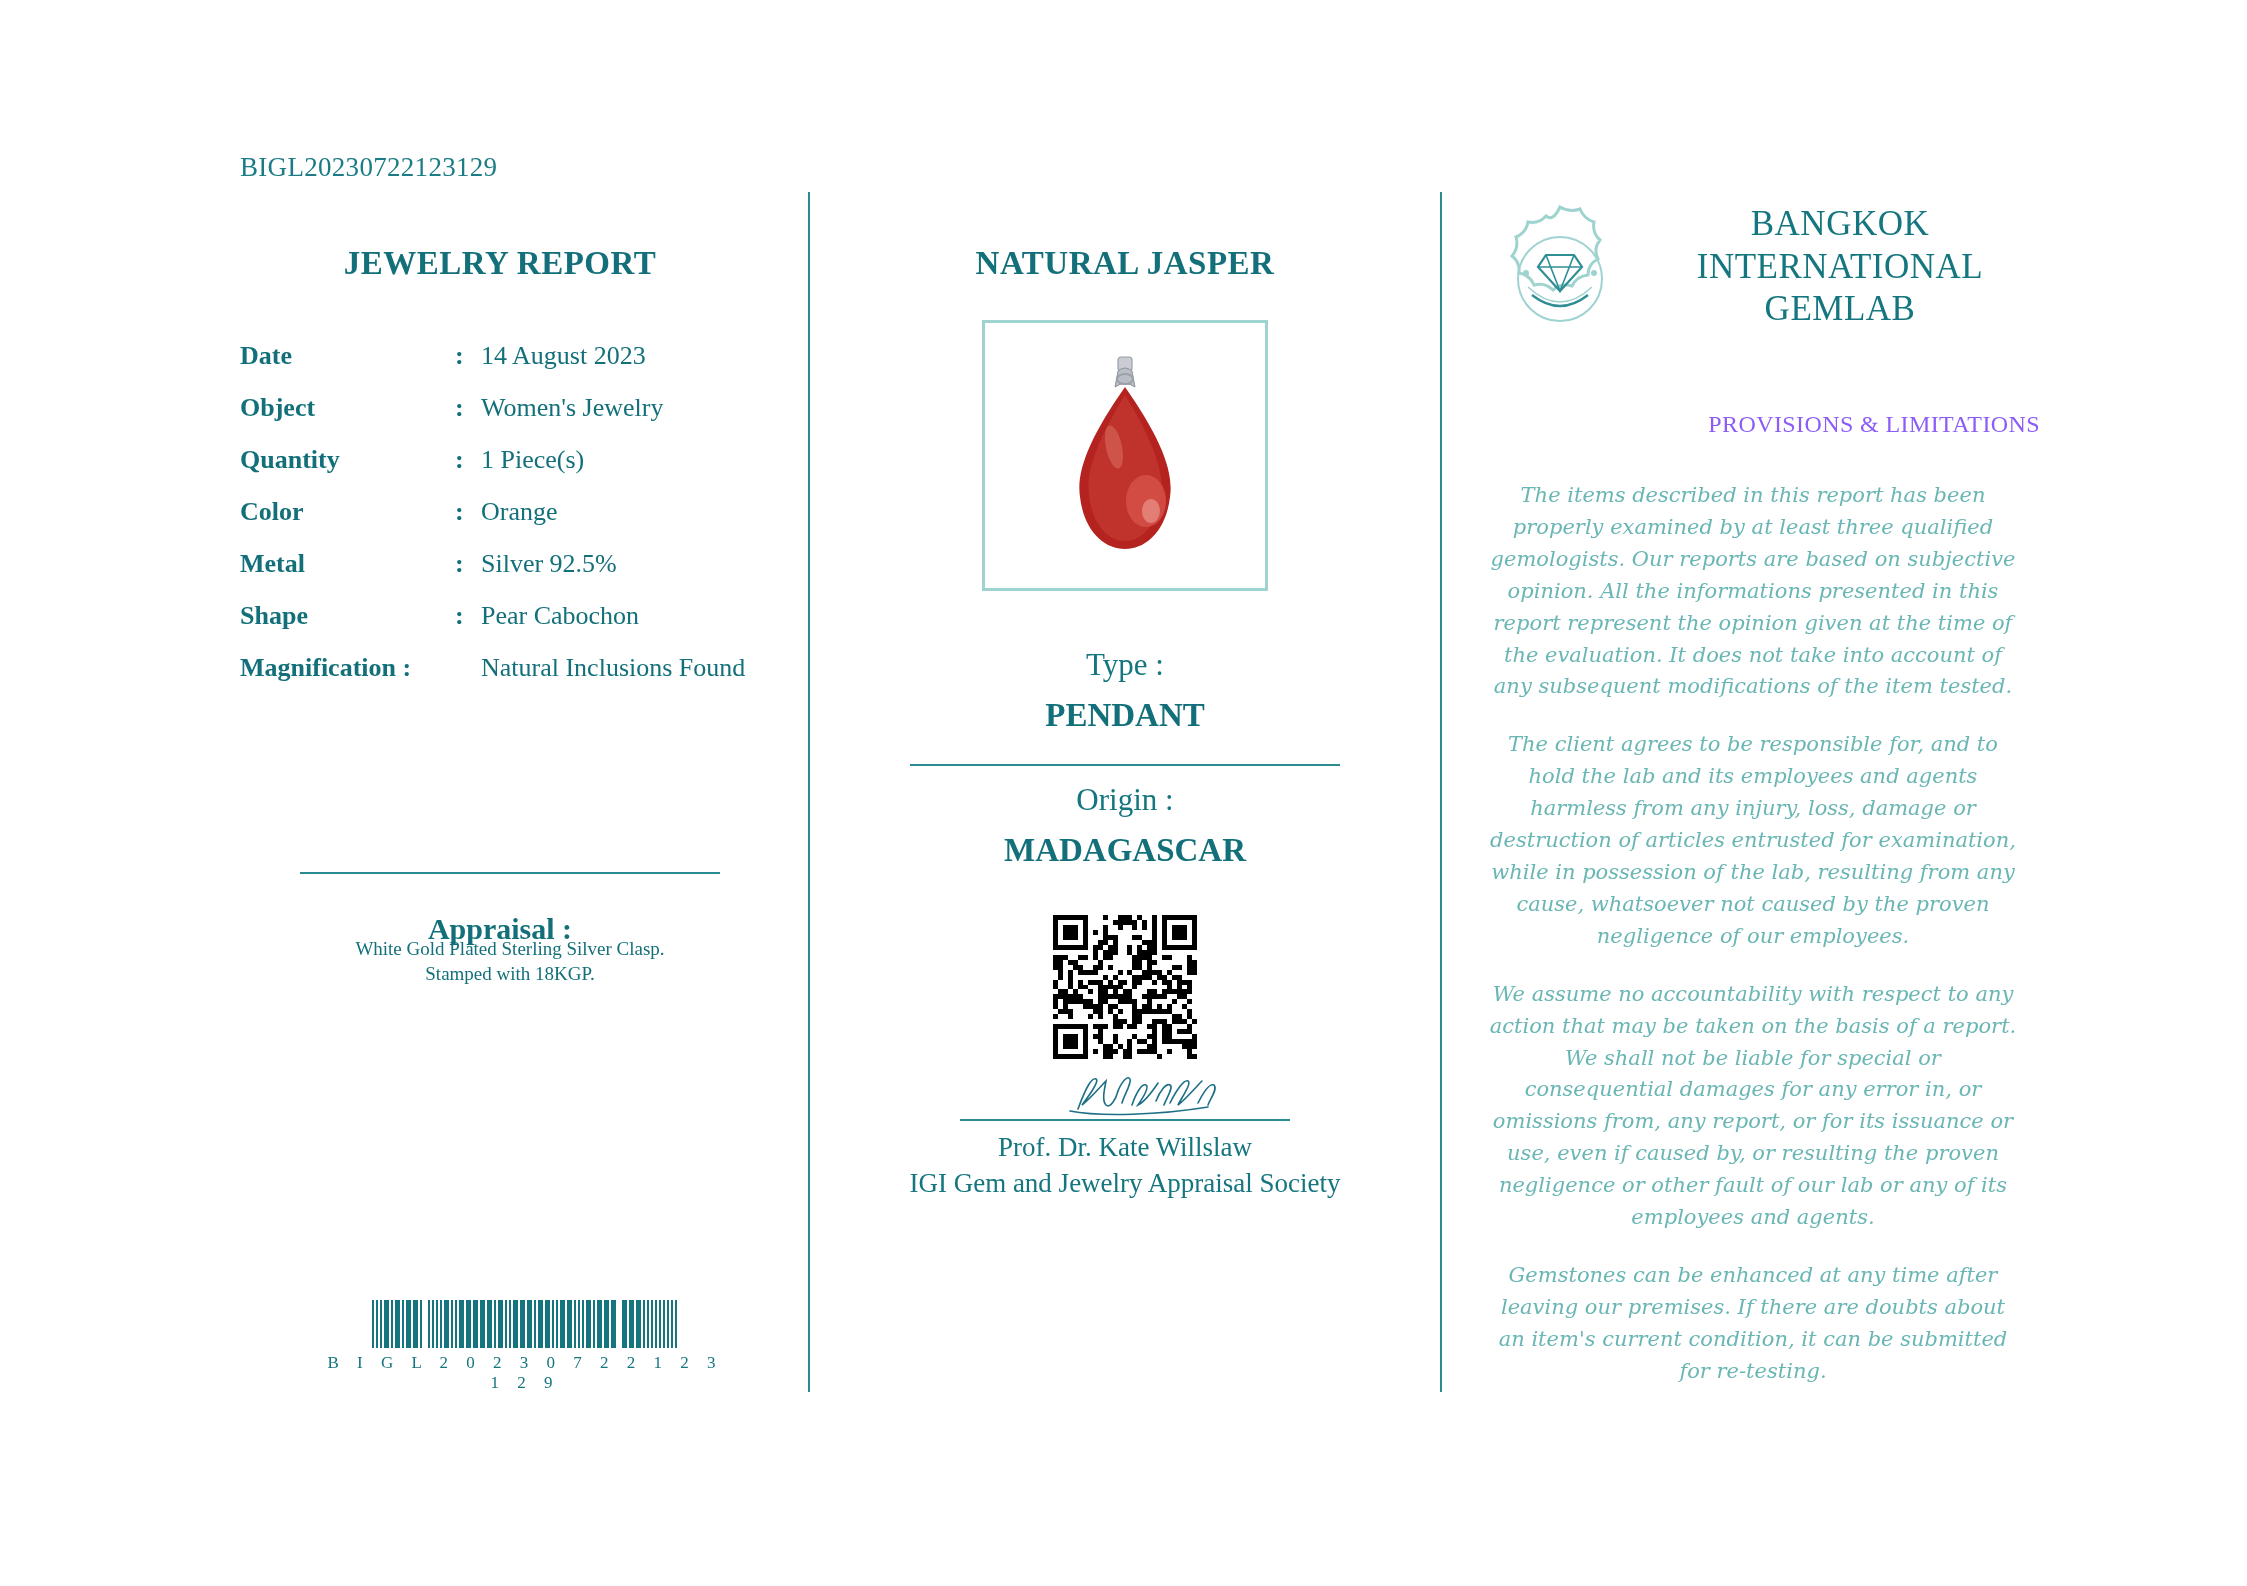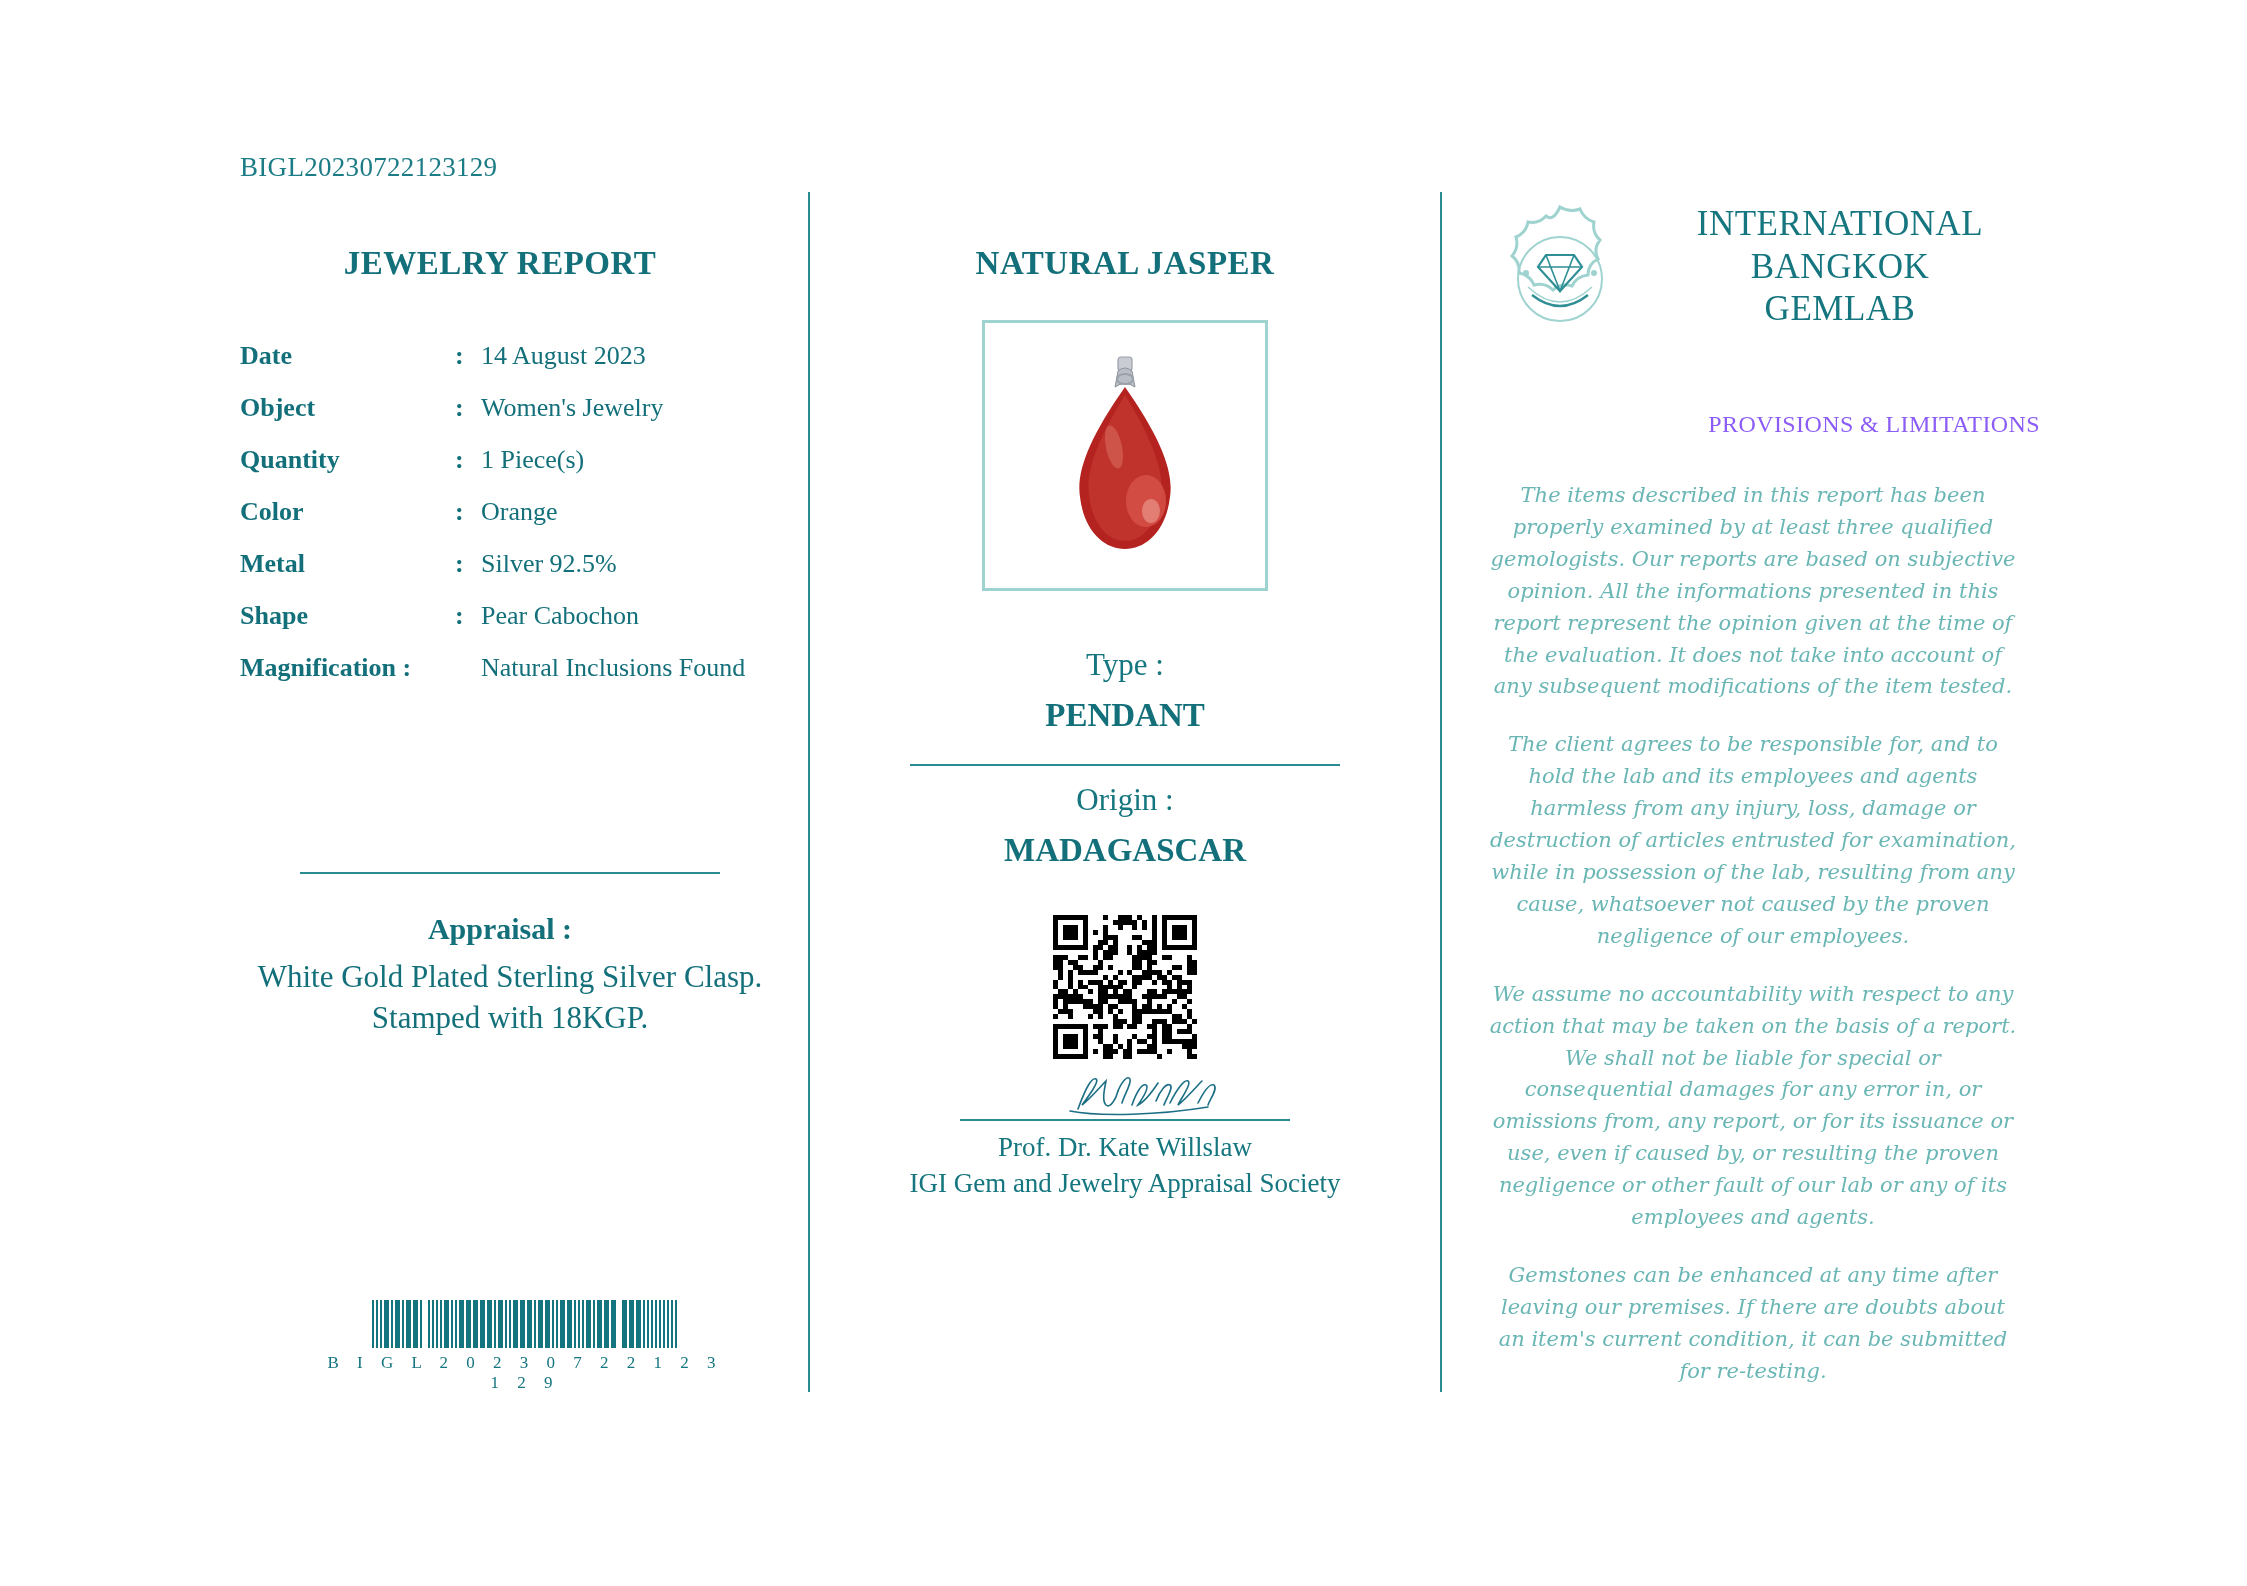--- a/index.html
+++ b/index.html
@@ -94,24 +94,24 @@
     top: 912px;
     width: 540px;
     text-align: center;
     font-size: 30px;
     font-weight: bold;
     color: #13707a;
   }
   .comments-body {
     position: absolute;
     left: 230px;
-    top: 956px;
+    top: 936px;
     width: 560px;
     text-align: center;
-    font-size: 31px;
+    font-size: 19px;
     line-height: 1.33;
     color: #13707a;
   }
   
   .barcode-wrap {
     position: absolute;
     left: 325px;
     top: 1300px;
     width: 400px;
     text-align: center;
@@ -873,22 +873,22 @@
           <circle cx="80" cy="80" r="42" fill="none" stroke="#9fd3d0" stroke-width="2"></circle>
           <path d="M66 56 h28 l8 12 l-22 24 l-22 -24 z" fill="none" stroke="#2f8f95" stroke-width="2.2"></path>
           <path d="M66 56 l14 36 l14 -36 M58 68 h44" fill="none" stroke="#2f8f95" stroke-width="1.6"></path>
           <path d="M52 96 q28 22 56 0" fill="none" stroke="#2f8f95" stroke-width="2.4"></path>
           <path d="M48 88 q32 30 64 0" fill="none" stroke="#9fd3d0" stroke-width="1.6"></path>
           <circle cx="46" cy="74" r="3" fill="#9fd3d0"></circle>
           <circle cx="114" cy="74" r="3" fill="#9fd3d0"></circle>
         </svg>
       </div>
       <div class="brand-name">
+        <div>BANGKOK</div>
         <div>INTERNATIONAL</div>
-        <div>BANGKOK</div>
         <div>GEMLAB</div>
       </div>
     </div>
 
     <div class="prov-title">PROVISIONS &amp; LIMITATIONS</div>
 
     <div class="prov-body" id="provisions-body">
         <div class="prov-p">The items described in this report has been properly examined by at least three qualified gemologists. Our reports are based on subjective opinion. All the informations presented in this report represent the opinion given at the time of the evaluation. It does not take into account of any subsequent modifications of the item tested.</div>
         <div class="prov-p">The client agrees to be responsible for, and to hold the lab and its employees and agents harmless from any injury, loss, damage or destruction of articles entrusted for examination, while in possession of the lab, resulting from any cause, whatsoever not caused by the proven negligence of our employees.</div>
         <div class="prov-p">We assume no accountability with respect to any action that may be taken on the basis of a report. We shall not be liable for special or consequential damages for any error in, or omissions from, any report, or for its issuance or use, even if caused by, or resulting the proven negligence or other fault of our lab or any of its employees and agents.</div>

